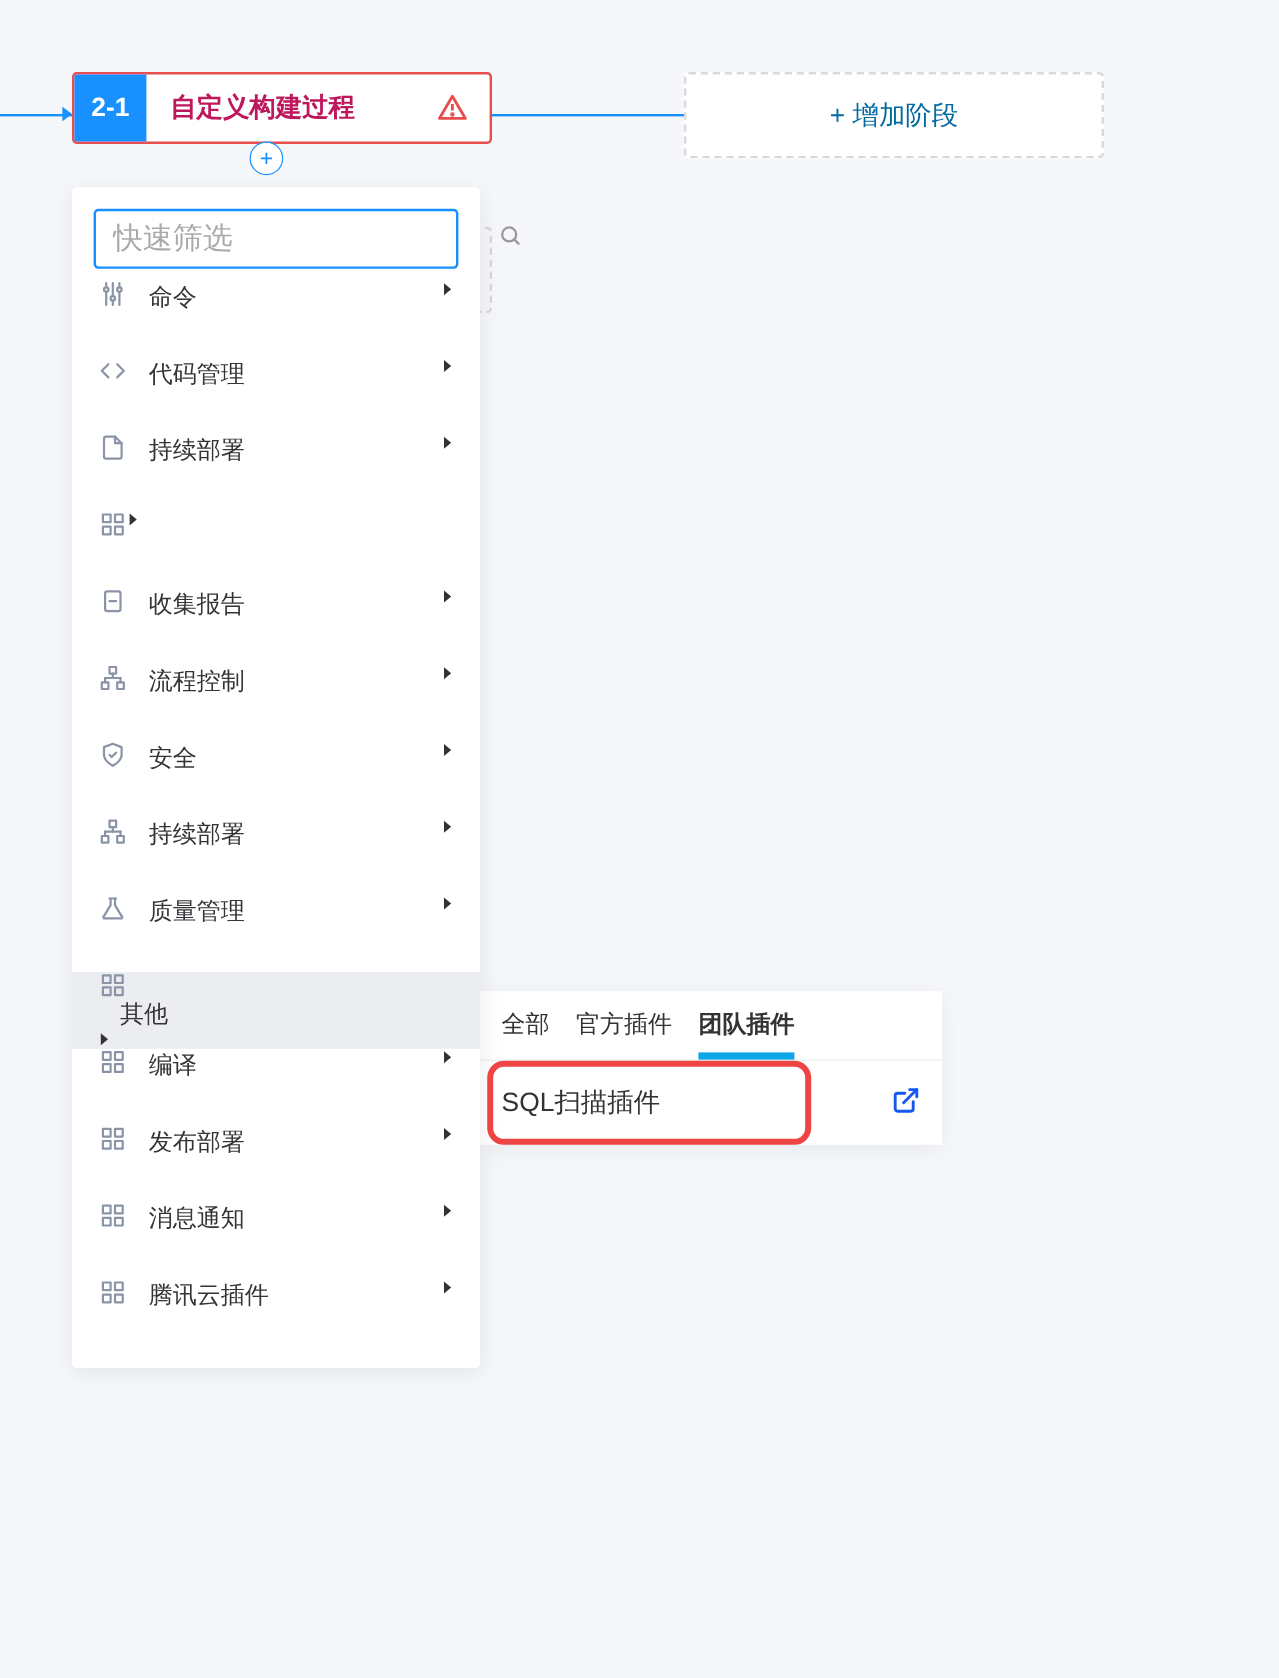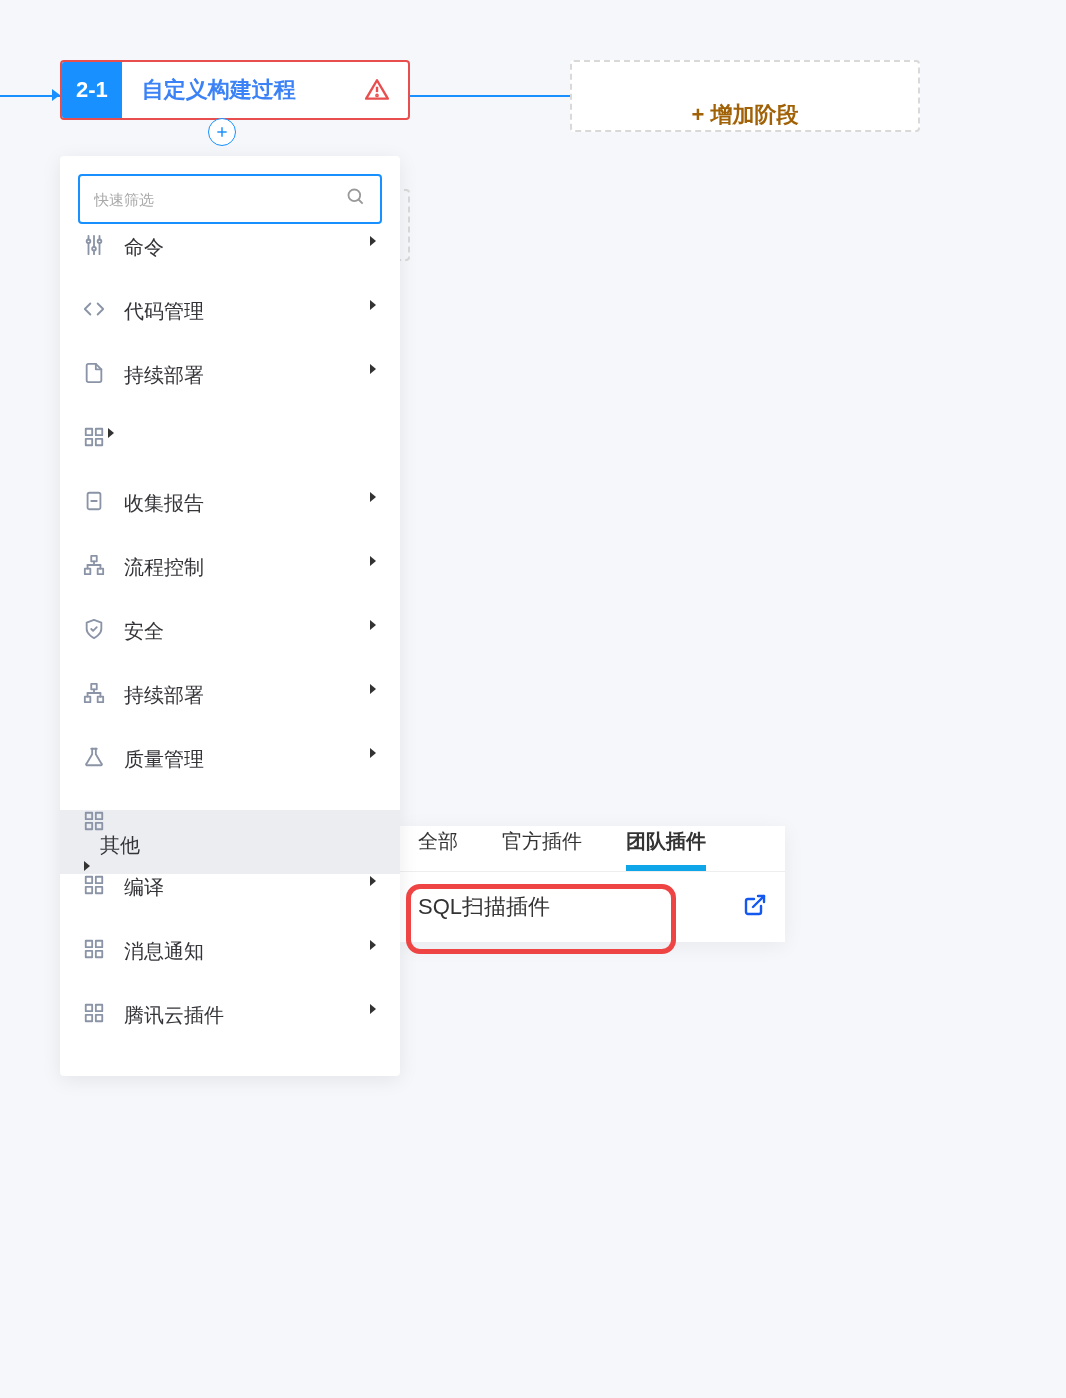--- a/index.html
+++ b/index.html
@@ -62,21 +62,21 @@
   align-items: center;
   justify-content: center;
   height: 100%;
   padding: 0 14px;
   border-top-left-radius: 2px;
   border-bottom-left-radius: 2px;
 }
 .stage-title {
   font-size: 22px;
   font-weight: 700;
-  color: #3b82f6;
+  color: #be185d;
   margin-left: 20px;
   flex: 1;
 }
 .stage-warning {
   margin-right: 18px;
 }
 .stage-warning svg { display: block; }
 
 
 .add-step {
@@ -110,26 +110,25 @@
 .add-stage {
   position: absolute;
   left: 570px;
   top: 60px;
   width: 350px;
   height: 72px;
   background: #fff;
   border: 2px dashed #d9d9d9;
   border-radius: 4px;
   display: flex;
-  align-items: flex-end;
+  align-items: center;
   justify-content: center;
   font-size: 22px;
-  color: #a16207;
+  color: #0369a1;
   cursor: pointer;
-  font-weight: bold;
 }
 
 
 .dropdown {
   position: absolute;
   left: 60px;
   top: 156px;
   width: 340px;
   background: #fff;
   border-radius: 4px;
@@ -144,21 +143,21 @@
   border-radius: 4px;
   height: 50px;
   display: flex;
   align-items: center;
   padding: 0 14px;
 }
 .search-box input {
   border: none;
   outline: none;
   flex: 1;
-  font-size: 15px;
+  font-size: 25px;
   color: #333;
   background: transparent;
 }
 .search-box input::placeholder { color: #aaa; }
 .search-icon { color: #999; }
 
 .cat-item {
   display: flex;
   align-items: flex-start;
   height: 64px;
@@ -192,22 +191,22 @@
   position: absolute;
   left: 400px;
   top: 826px;
   width: 385px;
   background: #fff;
   box-shadow: 0 4px 20px rgba(0,0,0,0.06);
   z-index: 9;
 }
 .submenu-tabs {
   display: flex;
-  gap: 44px;
-  padding: 2px 18px 0;
+  gap: 22px;
+  padding: 14px 18px 0;
   border-bottom: 1px solid #eee;
 }
 .submenu-tab {
   font-size: 20px;
   color: #333;
   padding-bottom: 10px;
   cursor: pointer;
 }
 .submenu-tab.active {
   color: #333;
@@ -443,20 +442,36 @@
       <div class="cat-item">
     <span class="cat-icon">
           <svg width="22" height="22" viewBox="0 0 24 24" fill="none" stroke="#8a94a6" stroke-width="2" stroke-linecap="round" stroke-linejoin="round">
             <rect x="3" y="3" width="7" height="7"></rect>
             <rect x="14" y="3" width="7" height="7"></rect>
             <rect x="3" y="14" width="7" height="7"></rect>
             <rect x="14" y="14" width="7" height="7"></rect>
           </svg>
         </span>
     <span class="cat-label">编译</span>
+    <span class="cat-caret">
+      <svg width="10" height="12" viewBox="0 0 10 12">
+            <polygon points="2,1 8,6 2,11" fill="#333"></polygon>
+          </svg>
+    </span>
+  </div>
+      <div class="cat-item">
+    <span class="cat-icon">
+          <svg width="22" height="22" viewBox="0 0 24 24" fill="none" stroke="#8a94a6" stroke-width="2" stroke-linecap="round" stroke-linejoin="round">
+            <rect x="3" y="3" width="7" height="7"></rect>
+            <rect x="14" y="3" width="7" height="7"></rect>
+            <rect x="3" y="14" width="7" height="7"></rect>
+            <rect x="14" y="14" width="7" height="7"></rect>
+          </svg>
+        </span>
+    <span class="cat-label">发布部署</span>
     <span class="cat-caret">
       <svg width="10" height="12" viewBox="0 0 10 12">
             <polygon points="2,1 8,6 2,11" fill="#333"></polygon>
           </svg>
     </span>
   </div>
       <div class="cat-item">
     <span class="cat-icon">
           <svg width="22" height="22" viewBox="0 0 24 24" fill="none" stroke="#8a94a6" stroke-width="2" stroke-linecap="round" stroke-linejoin="round">
             <rect x="3" y="3" width="7" height="7"></rect>

